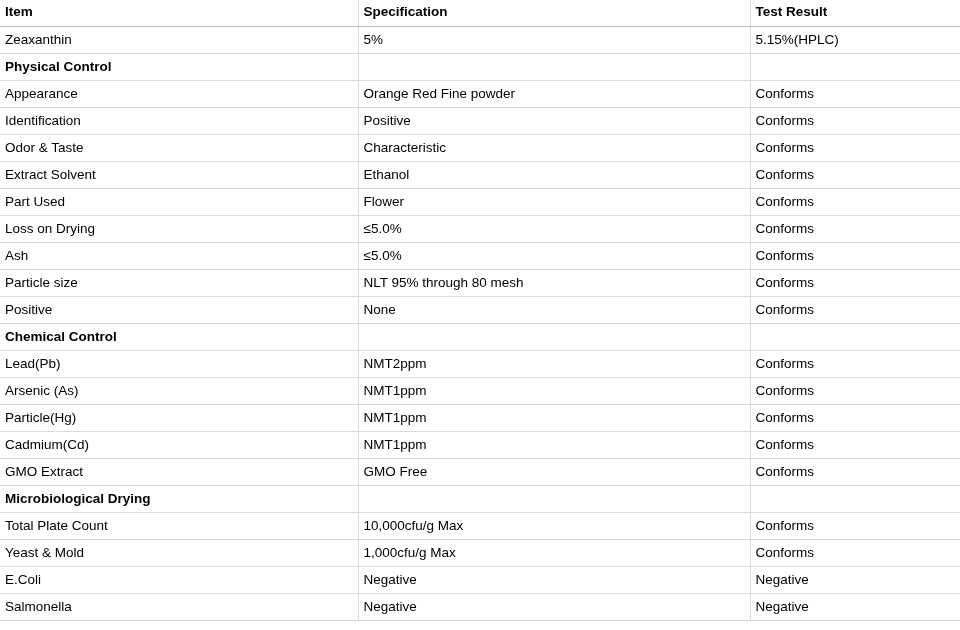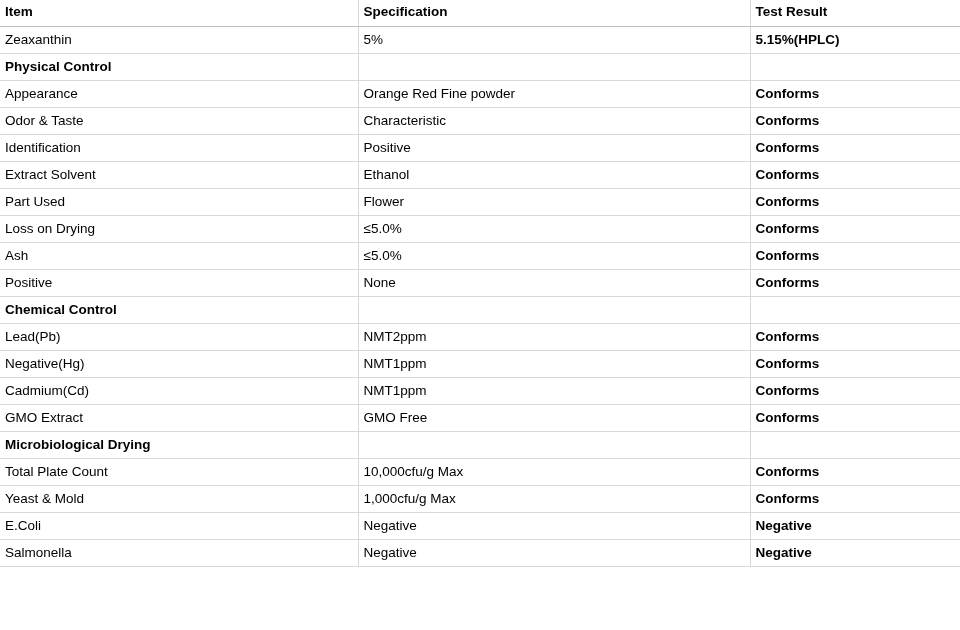--- a/index.html
+++ b/index.html
@@ -30,21 +30,20 @@
     padding: 6px 6px 6px 5px;
     height: 13px;
     vertical-align: middle;
     white-space: nowrap;
     overflow: hidden;
     text-overflow: ellipsis;
     line-height: 14px;
   }
   .spec-table td:last-child {
     border-right: none;
-    font-weight: bold;
   }
   .spec-table tr.header td {
     font-weight: bold;
     border-bottom: 1px solid #bfbfbf;
     padding-top: 5px;
     padding-bottom: 7px;
   }
   .spec-table tr.section td {
     font-weight: bold;
     margin-top: 7px;
@@ -77,27 +76,27 @@
         <td>Physical Control</td>
         <td class="empty">&nbsp;</td>
         <td class="empty">&nbsp;</td>
       </tr>
       <tr class="data">
         <td>Appearance</td>
         <td>Orange Red Fine powder</td>
         <td>Conforms</td>
       </tr>
       <tr class="data">
-        <td>Odor &amp; Taste</td>
-        <td>Characteristic</td>
+        <td>Identification</td>
+        <td>Positive</td>
         <td>Conforms</td>
       </tr>
       <tr class="data">
-        <td>Identification</td>
-        <td>Positive</td>
+        <td>Odor &amp; Taste</td>
+        <td>Characteristic</td>
         <td>Conforms</td>
       </tr>
       <tr class="data">
         <td>Extract Solvent</td>
         <td>Ethanol</td>
         <td>Conforms</td>
       </tr>
       <tr class="data">
         <td>Part Used</td>
         <td>Flower</td>
@@ -107,36 +106,46 @@
         <td>Loss on Drying</td>
         <td>≤5.0%</td>
         <td>Conforms</td>
       </tr>
       <tr class="data">
         <td>Ash</td>
         <td>≤5.0%</td>
         <td>Conforms</td>
       </tr>
       <tr class="data">
+        <td>Particle size</td>
+        <td>NLT 95% through 80 mesh</td>
+        <td>Conforms</td>
+      </tr>
+      <tr class="data">
         <td>Positive</td>
         <td>None</td>
         <td>Conforms</td>
       </tr>
       <tr class="section">
         <td>Chemical Control</td>
         <td class="empty">&nbsp;</td>
         <td class="empty">&nbsp;</td>
       </tr>
       <tr class="data">
         <td>Lead(Pb)</td>
         <td>NMT2ppm</td>
         <td>Conforms</td>
       </tr>
       <tr class="data">
-        <td>Negative(Hg)</td>
+        <td>Arsenic (As)</td>
+        <td>NMT1ppm</td>
+        <td>Conforms</td>
+      </tr>
+      <tr class="data">
+        <td>Particle(Hg)</td>
         <td>NMT1ppm</td>
         <td>Conforms</td>
       </tr>
       <tr class="data">
         <td>Cadmium(Cd)</td>
         <td>NMT1ppm</td>
         <td>Conforms</td>
       </tr>
       <tr class="data">
         <td>GMO Extract</td>

